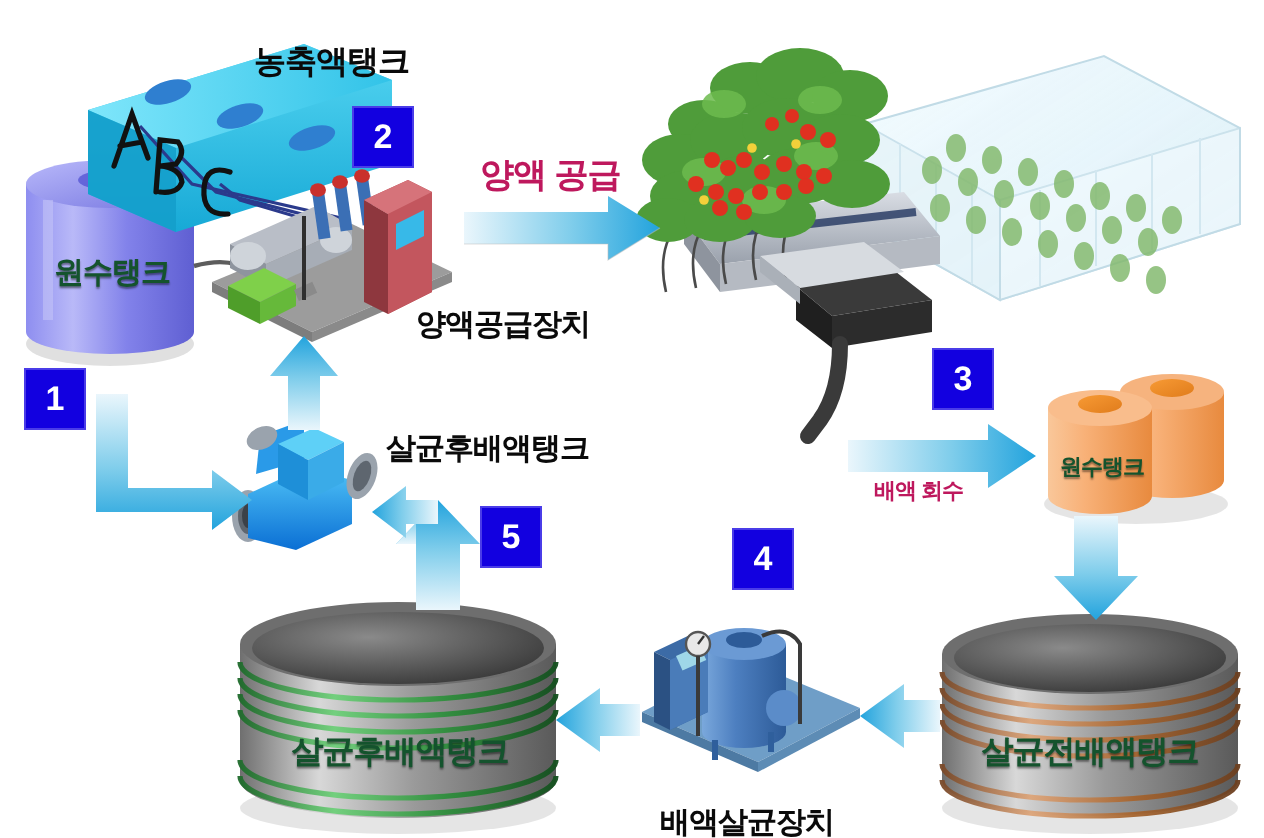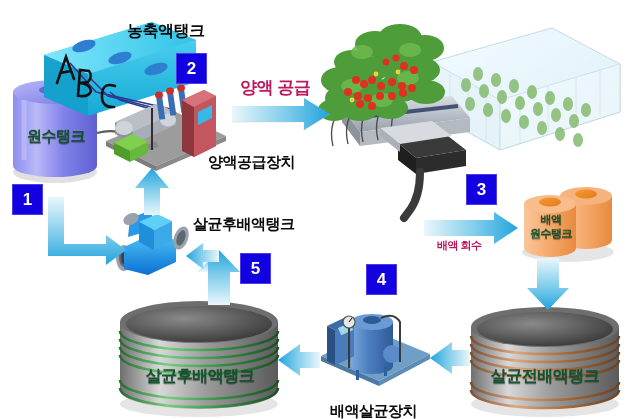--- a/index.html
+++ b/index.html
@@ -463,21 +463,20 @@
   <div class="lbl" style="left:193px; top:215px; font-size:15px;">살균후배액탱크</div>
 
   <div class="lbl" style="left:330px; top:379px; font-size:15px;margin-top:23px;">배액살균장치</div>
 
   <div class="lbl-blue" style="left:240px; top:76px; font-size:17px;">양액 공급</div>
 
   <div class="lbl-blue" style="left:437px; top:238px; font-size:11px;">배액 회수</div>
 
   <div class="tanktext" style="left:10px; top:127px; width:92px; font-size:15px;">원수탱크</div>
 
-  <div class="tanktext" style="left:508px; top:212px; width:86px; font-size:11px;">배액</div>
   <div class="tanktext" style="left:508px; top:226px; width:86px; font-size:11px;">원수탱크</div>
 
   <div class="tanktext" style="left:470px; top:366px; width:150px; font-size:16px;">살균전배액탱크</div>
 
   <div class="tanktext" style="left:124px; top:366px; width:152px; font-size:16px;">살균후배액탱크</div>
 
   <div class="abs" style="left:54px; top:56px; width:22px; height:30px; opacity:0;">A</div>
   <div class="abs" style="left:76px; top:68px; width:22px; height:32px; opacity:0;">B</div>
   <div class="abs" style="left:99px; top:80px; width:22px; height:32px; opacity:0;">C</div>
 

